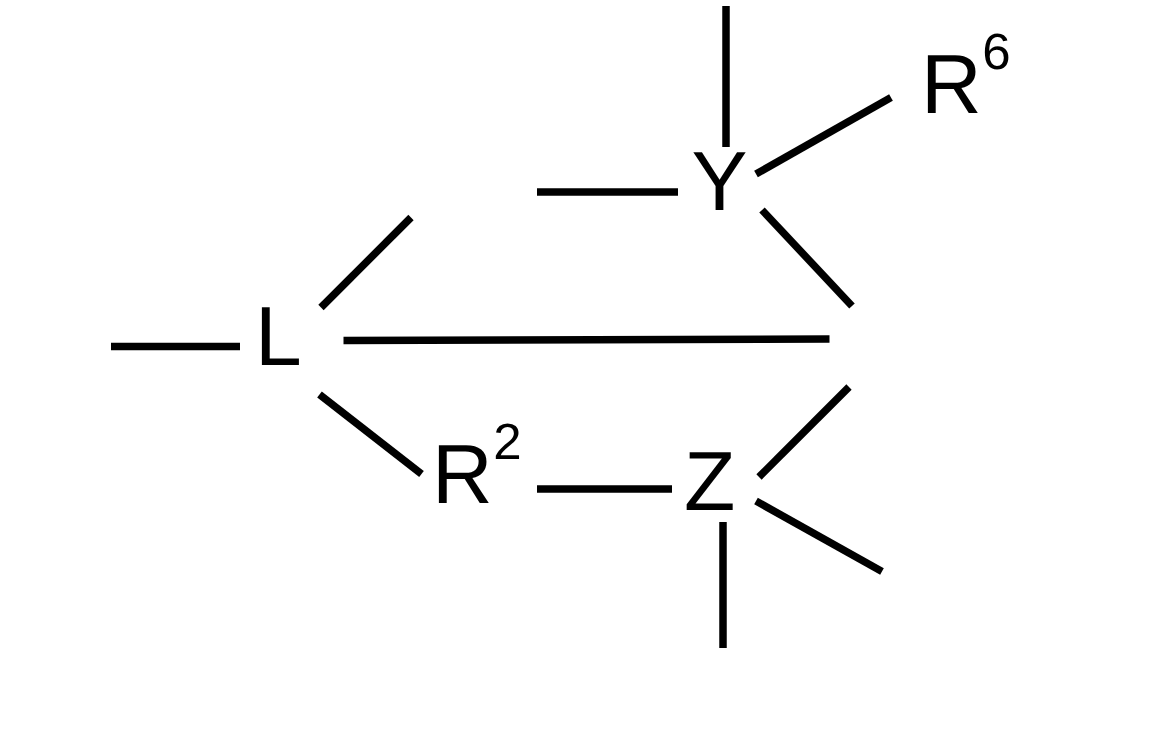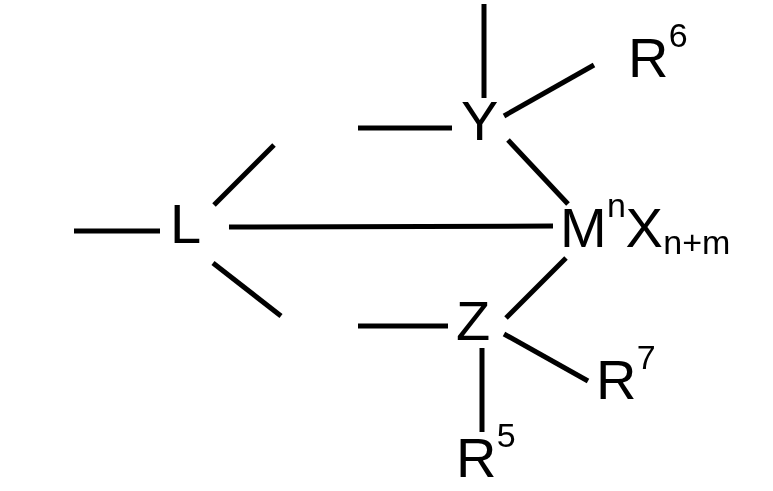--- a/index.html
+++ b/index.html
@@ -71,26 +71,24 @@
       <line x1="506" y1="318" x2="566" y2="258"></line>
       <line x1="504" y1="334" x2="588" y2="381"></line>
       <line x1="482" y1="348" x2="482" y2="432"></line>
     </g>
   </svg>
 
 
   <div class="atom-label lbl-main" style="left:170px; top:196px;"><span>L</span></div>
 
 
+  <div class="atom-label lbl-main" style="left:288px; top:288px;"><span>R</span><span class="sup">2</span></div>
 
   <div class="atom-label lbl-main" style="left:461px; top:93px;"><span>Y</span></div>
 
   <div class="atom-label lbl-main" style="left:456px; top:293px;"><span>Z</span></div>
 
-  <div class="atom-label lbl-main" style="left:560px; top:198px;"><span>M</span><span class="sup">n</span><span>X</span><span class="sub">n+m</span></div>
 
-  <div class="atom-label lbl-main" style="left:628px; top:28px;"><span>R</span><span class="sup">6</span></div>
+  <div class="atom-label lbl-main" style="left:614px; top:28px;"><span>R</span><span class="sup">6</span></div>
 
-  <div class="atom-label lbl-main" style="left:596px; top:350px;"><span>R</span><span class="sup">7</span></div>
 
-  <div class="atom-label lbl-main" style="left:456px; top:428px;"><span>R</span><span class="sup">5</span></div>
 
 </div>
 
 </body></html>

